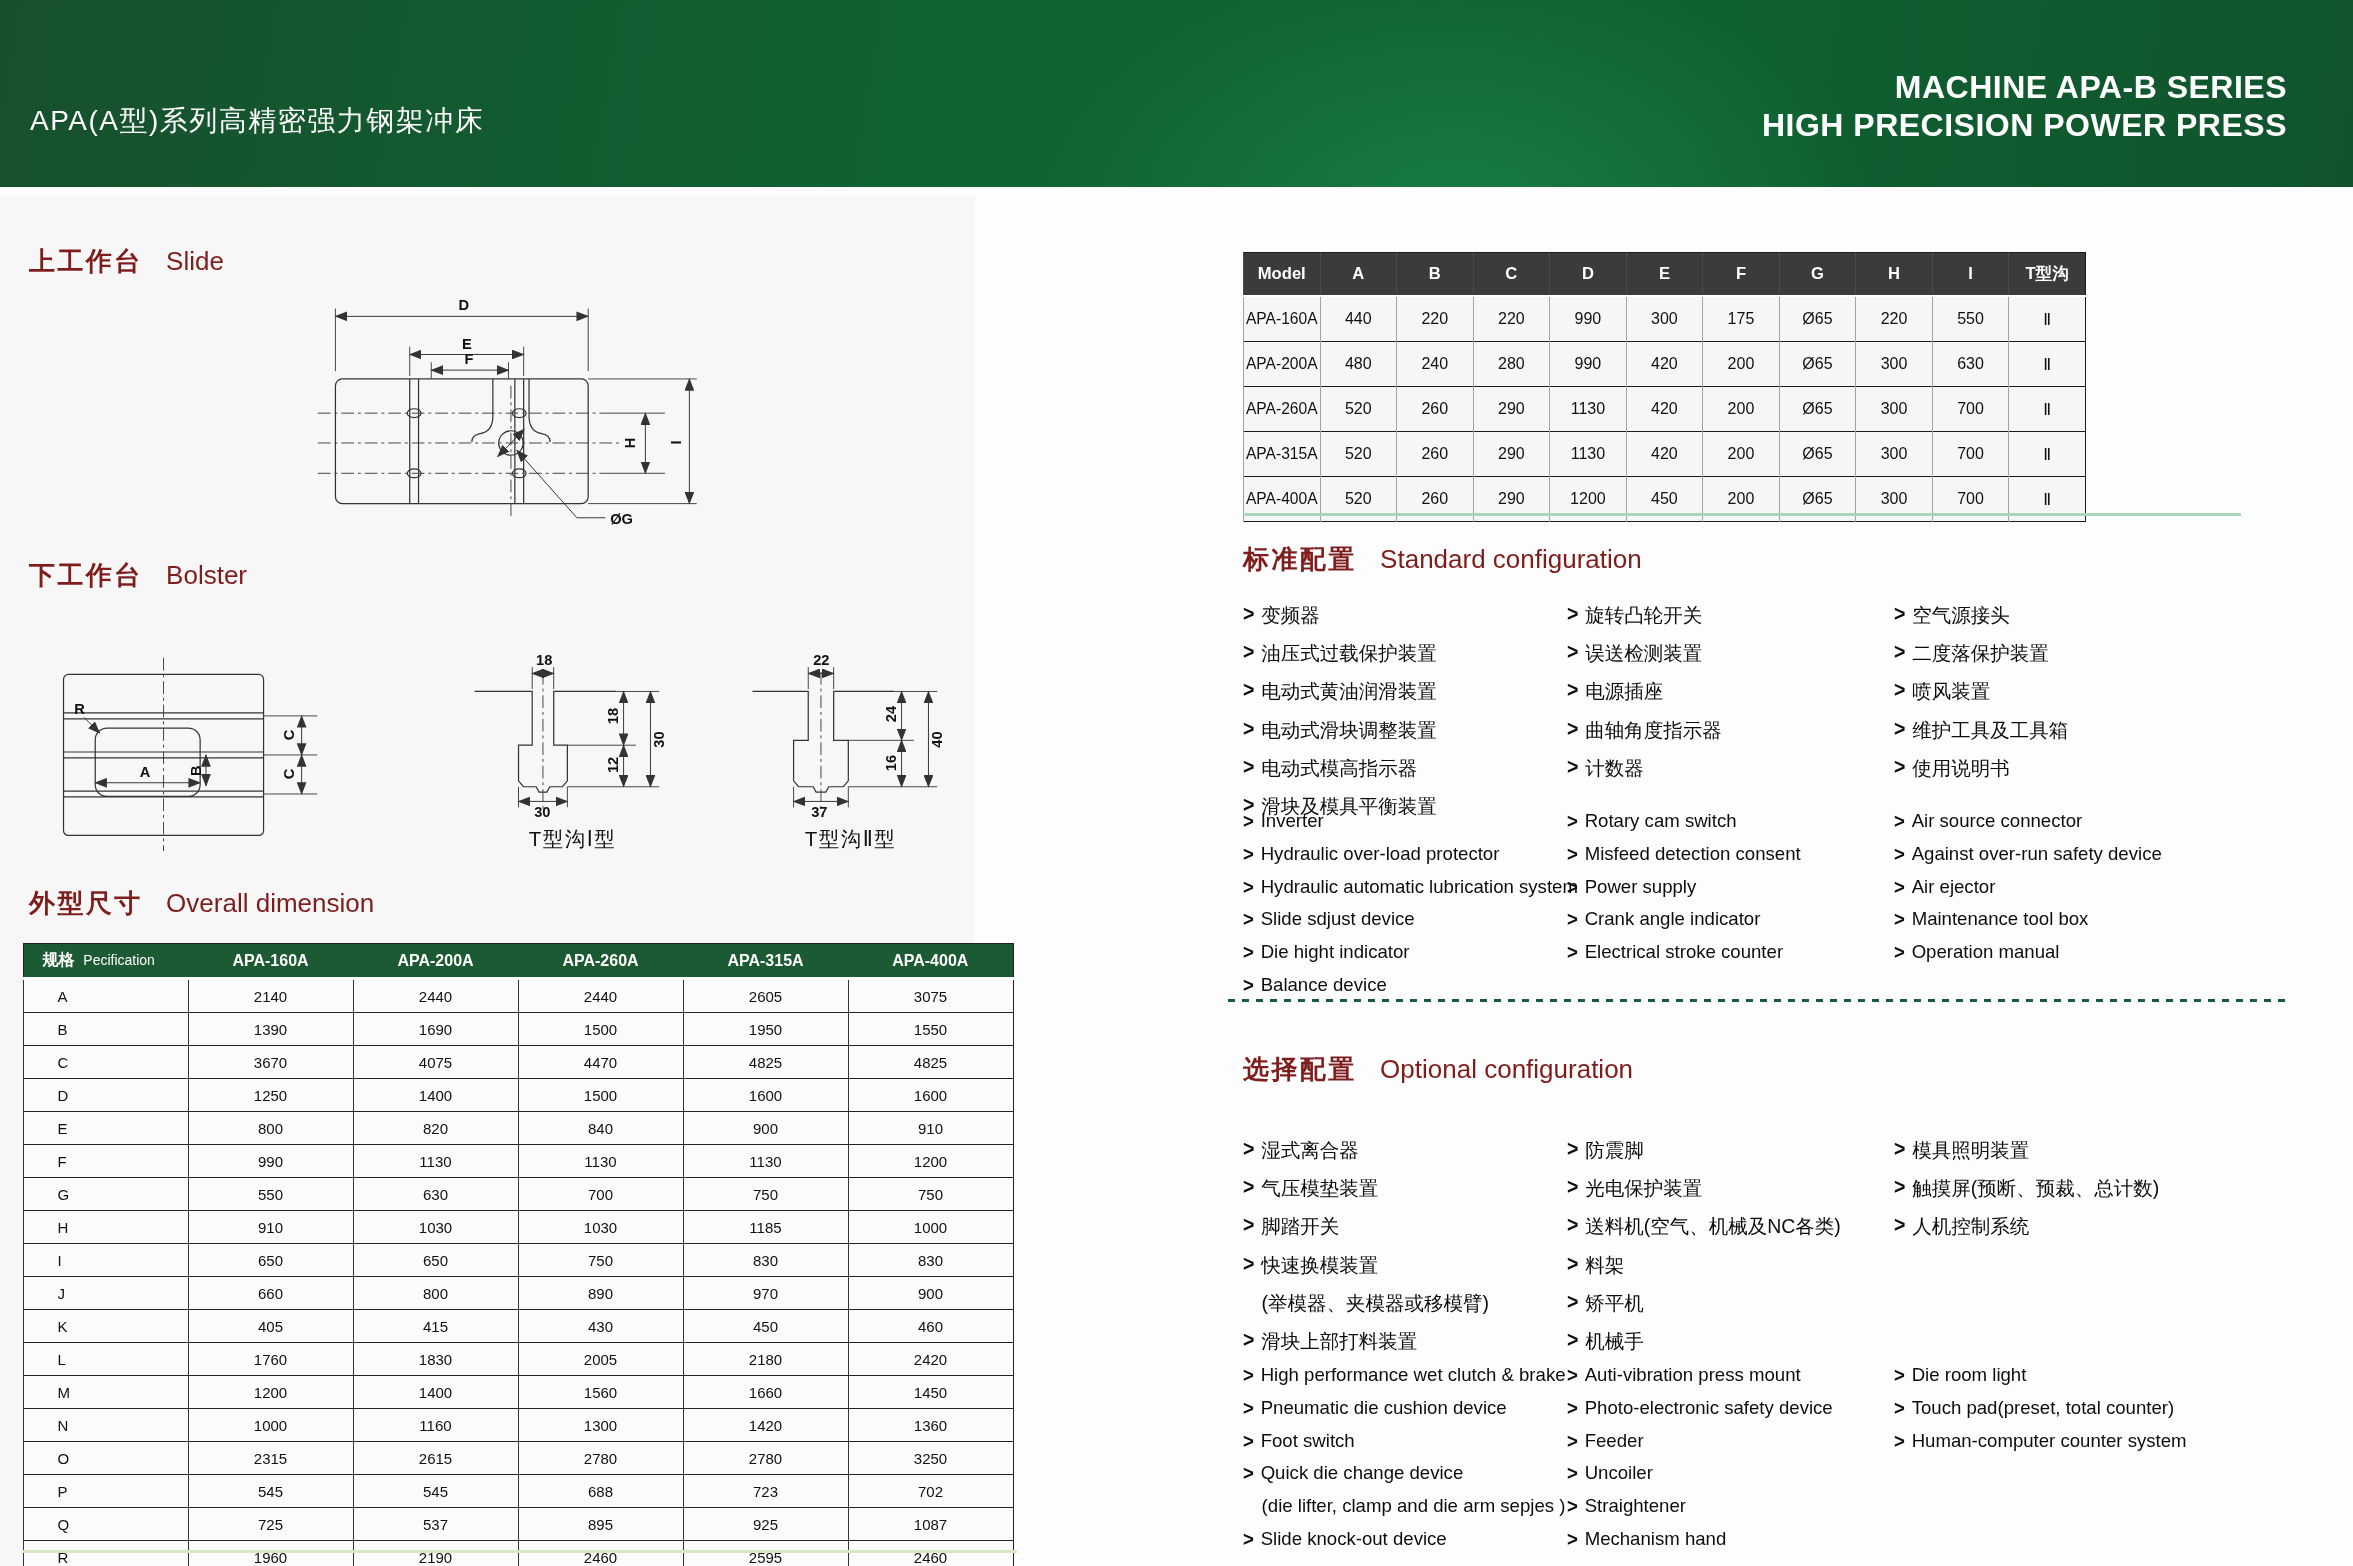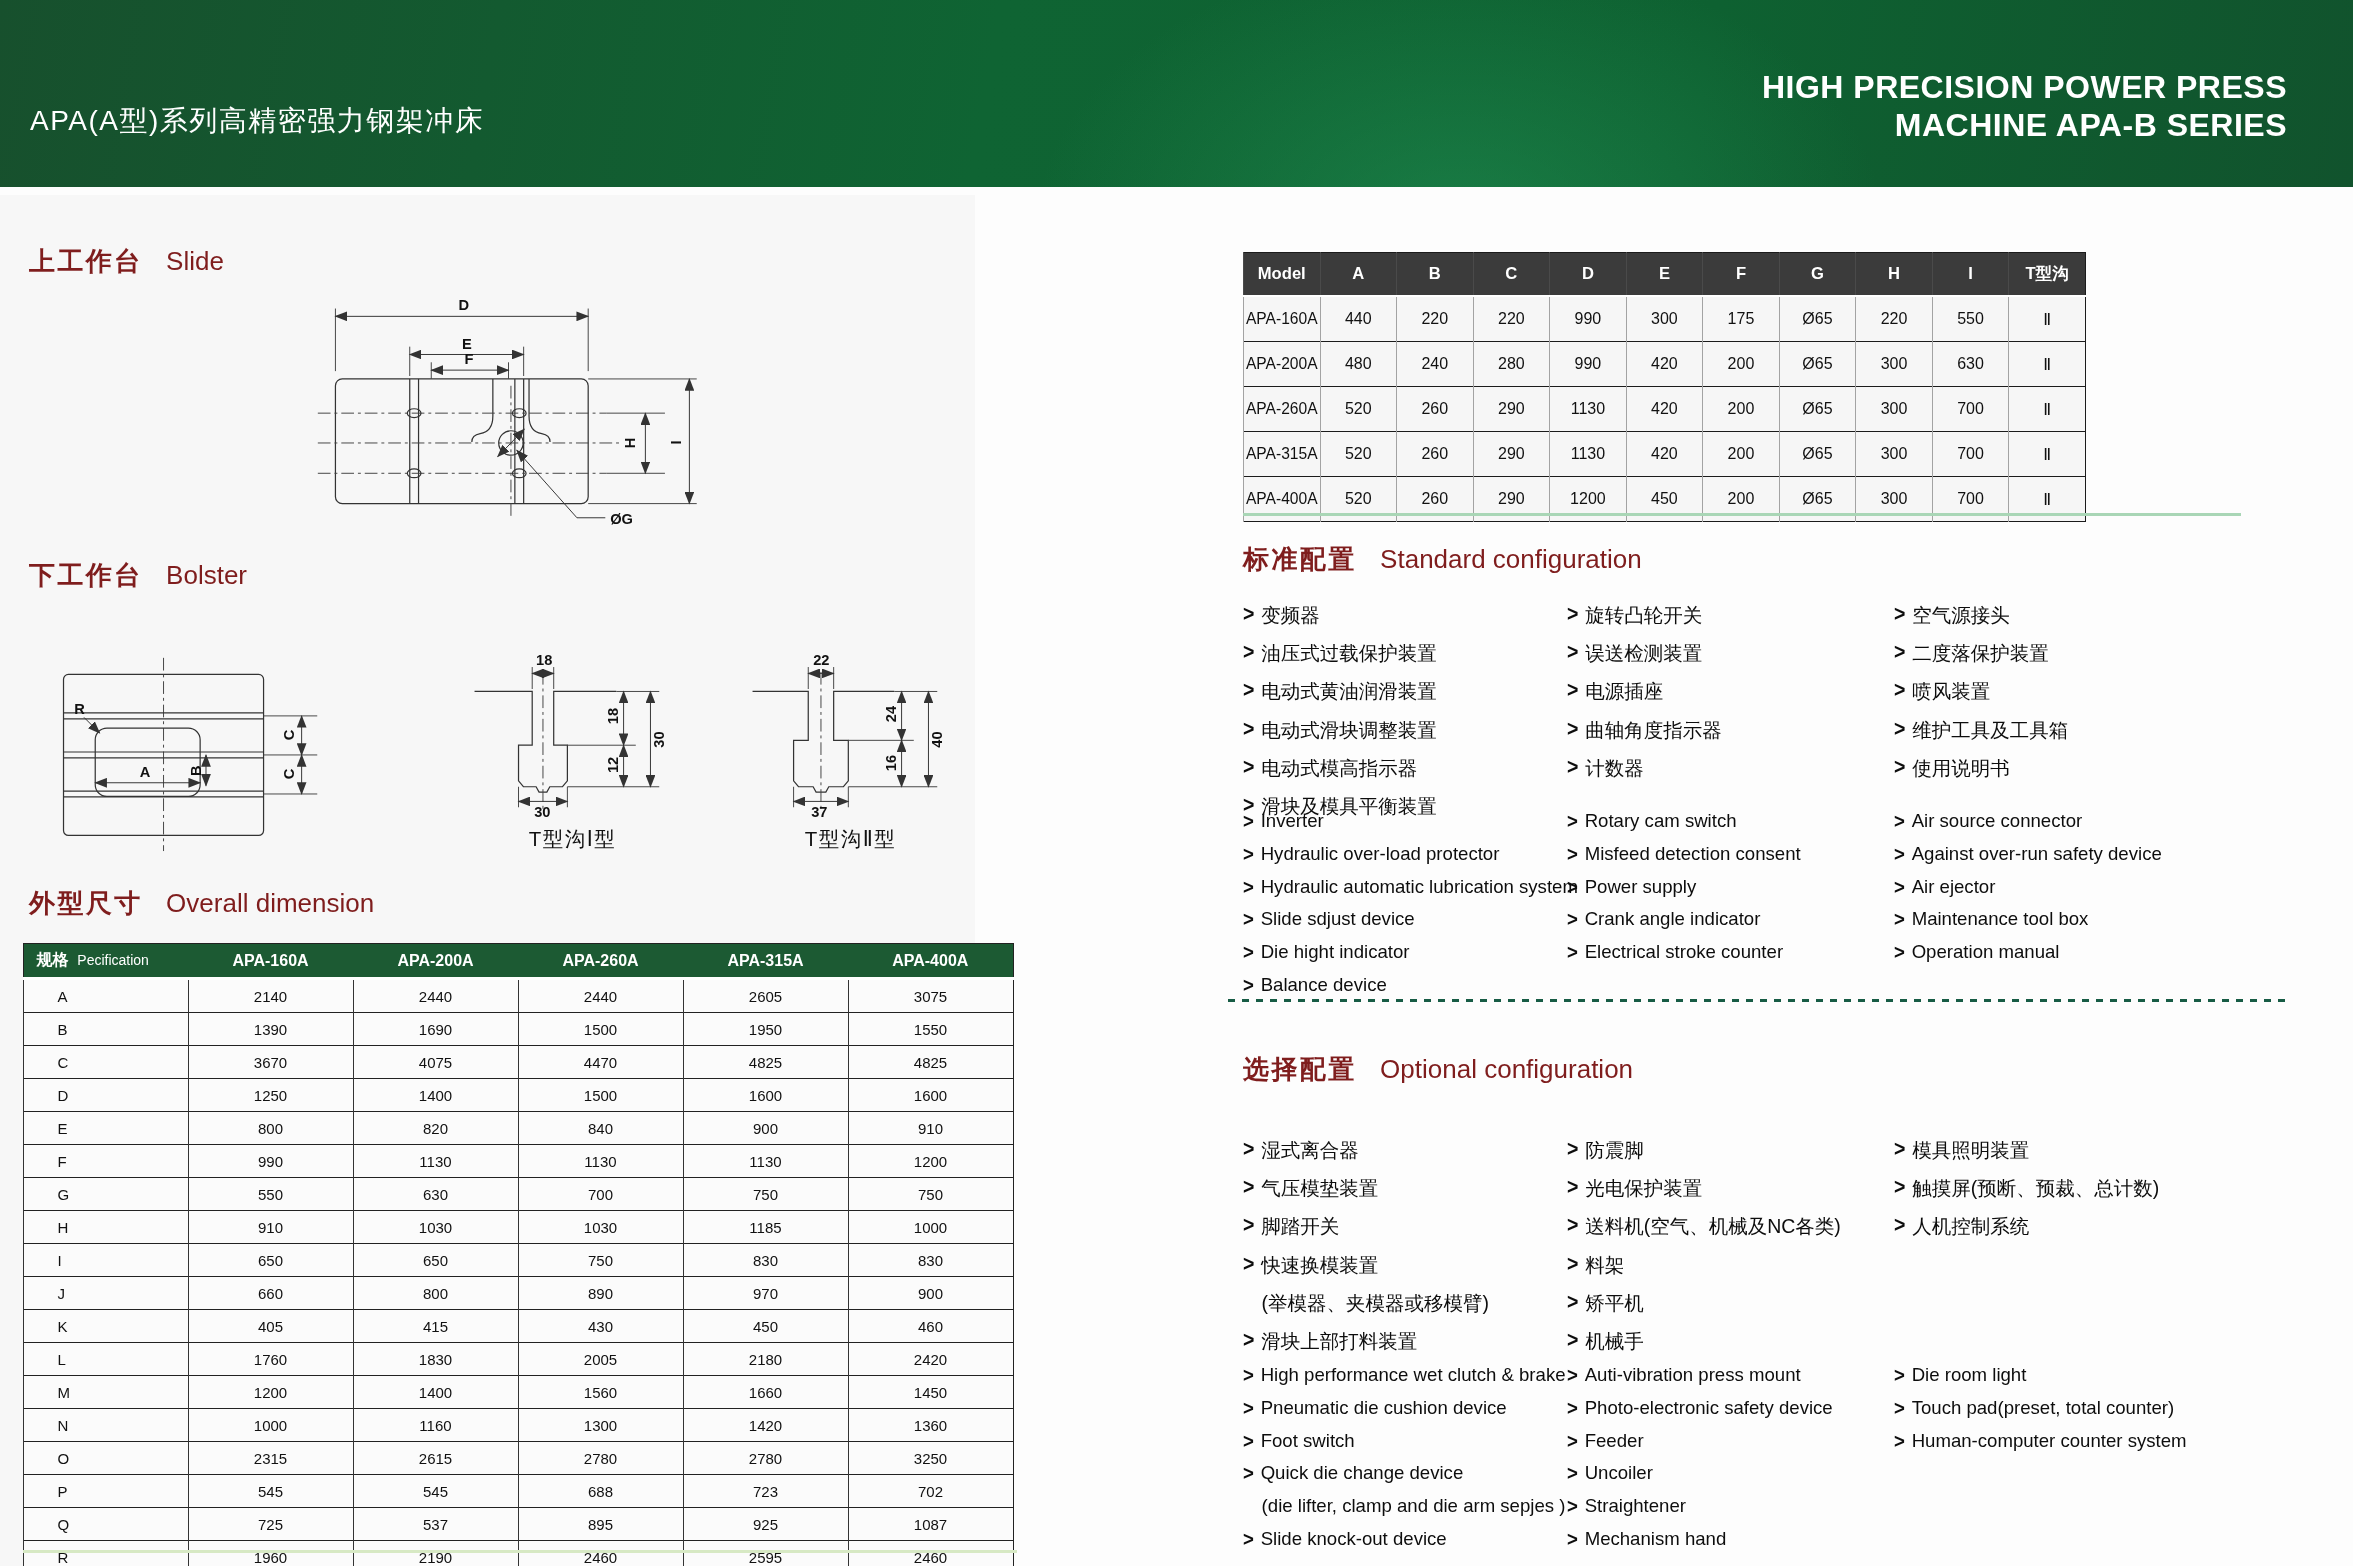--- a/index.html
+++ b/index.html
@@ -31,21 +31,21 @@
   .model-table{left:1243px;top:252px;width:843px;border:1.5px solid #1b1b1b;}
   .model-table th{background:var(--model-header-bg,#3b3b3b);color:#fff;font-size:16.6px;font-weight:bold;
                   height:40px;border-bottom:2.9px solid #fff;border-left:0.5px solid #4a4a4a;white-space:nowrap;}
   .model-table td{height:42px;text-align:center;font-size:16px;background:#f6f6f6;
                   border-top:1.5px solid #1b1b1b;border-left:0.5px solid #a3a3a3;}
   .model-table tr td:first-child{font-size:15.6px;}
 
   .dim-table{left:22.5px;top:943px;width:991px;border:1.5px solid #222;}
   .dim-table th{background:var(--dim-header-bg,#1c5a33);color:#fff;font-size:16px;font-weight:bold;
                 height:31px;border-bottom:3.4px solid #fff;white-space:nowrap;}
-  .dim-table th:first-child{text-align:left;padding-left:13px;}
+  .dim-table th:first-child{text-align:left;padding-left:19px;}
   .dim-table th:first-child .en-part{font-weight:normal;font-size:14px;margin-left:8.8px;}
   .dim-table td{height:30px;text-align:center;font-size:15px;background:#fbfbfb;
                 border-top:1.5px solid #222;border-left:1px solid #333;}
   .dim-table td:first-child{text-align:left;padding-left:34px;}
 
   .accent{position:absolute;height:2.9px;}
   #accent-model{left:1243px;top:513px;width:998px;background:var(--accent-green-light,#a9d6b6);}
   #accent-dim{left:22.5px;top:1550px;width:994px;background:#d7e9c4;}
 
   
@@ -84,22 +84,22 @@
     <defs>
       <marker id="arr" orient="auto-start-reverse" markerWidth="14" markerHeight="10" refX="12" refY="5">
         <path d="M0,0 L13,5 L0,10 z" fill="#333"></path>
       </marker>
     </defs>
   </svg>
 
   <header class="topbar">
     <div class="title-zh">APA(A型)系列高精密强力钢架冲床</div>
     <div class="title-en">
+      <div>MACHINE APA-B SERIES</div>
       <div>HIGH PRECISION POWER PRESS</div>
-      <div>MACHINE APA-B SERIES</div>
     </div>
   </header>
 
   <div class="left-panel"></div>
 
   <div class="sec-h" id="h-slide">
     <span class="zh">上工作台</span><span class="en">Slide</span>
   </div>
   <div class="sec-h" id="h-bolster">
     <span class="zh">下工作台</span><span class="en">Bolster</span>

